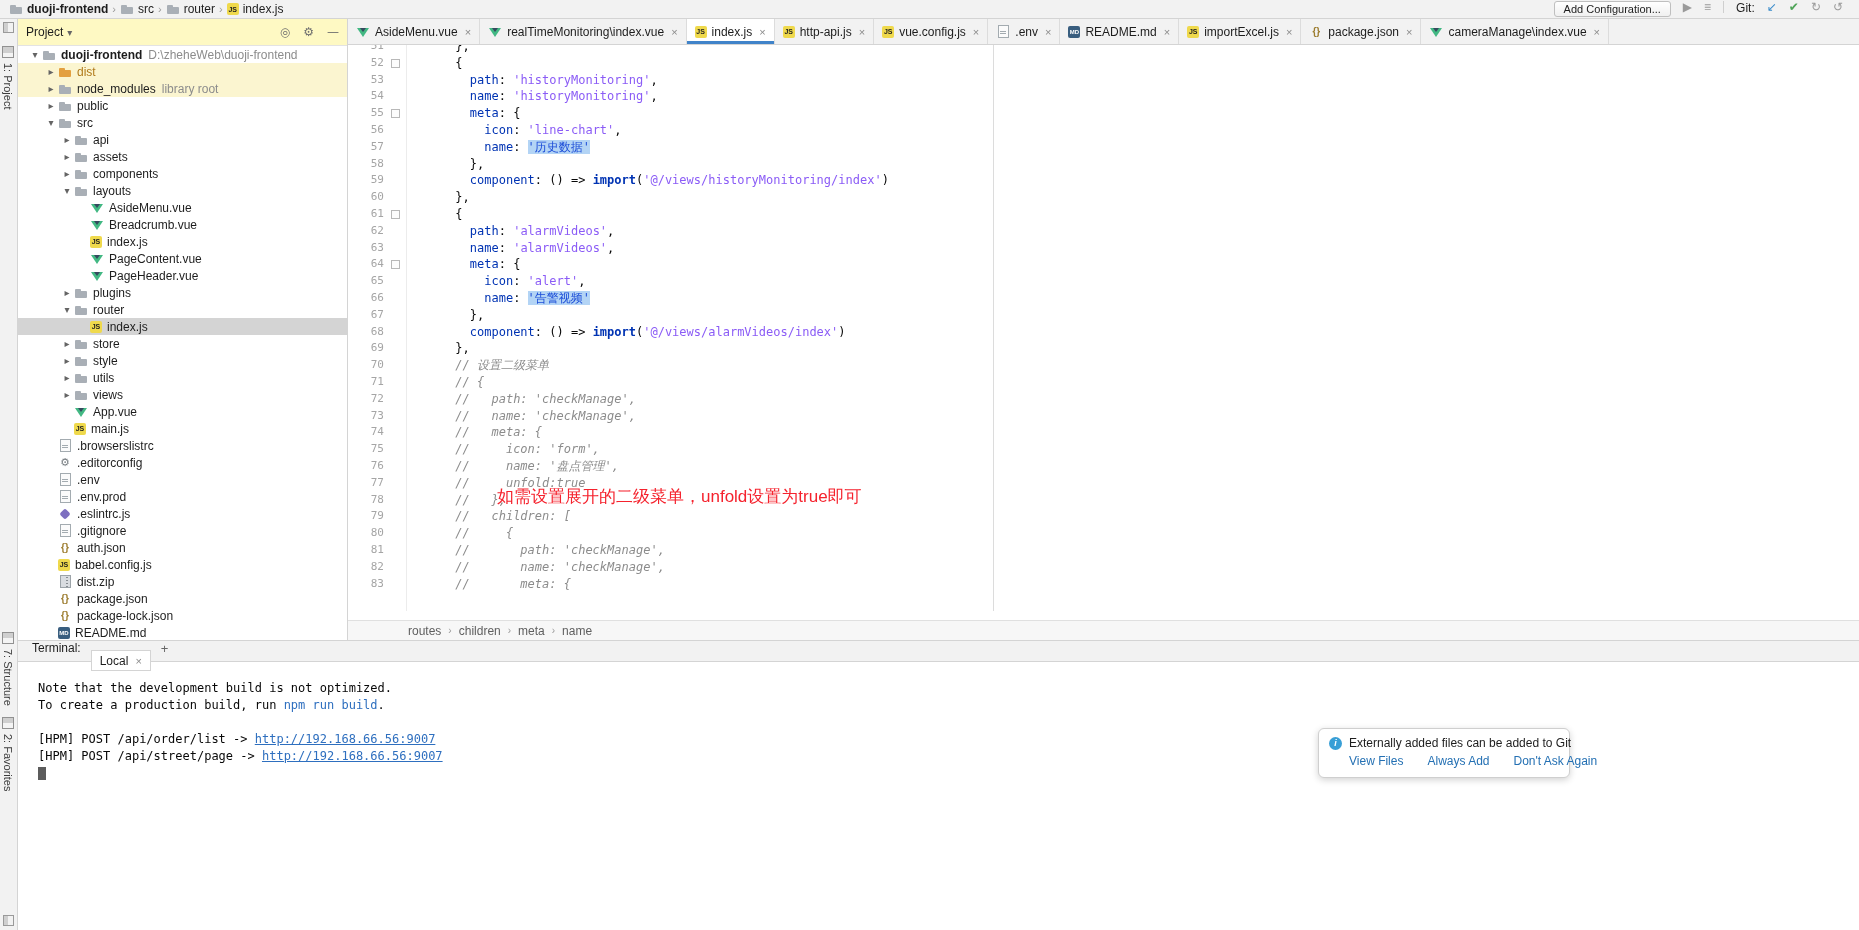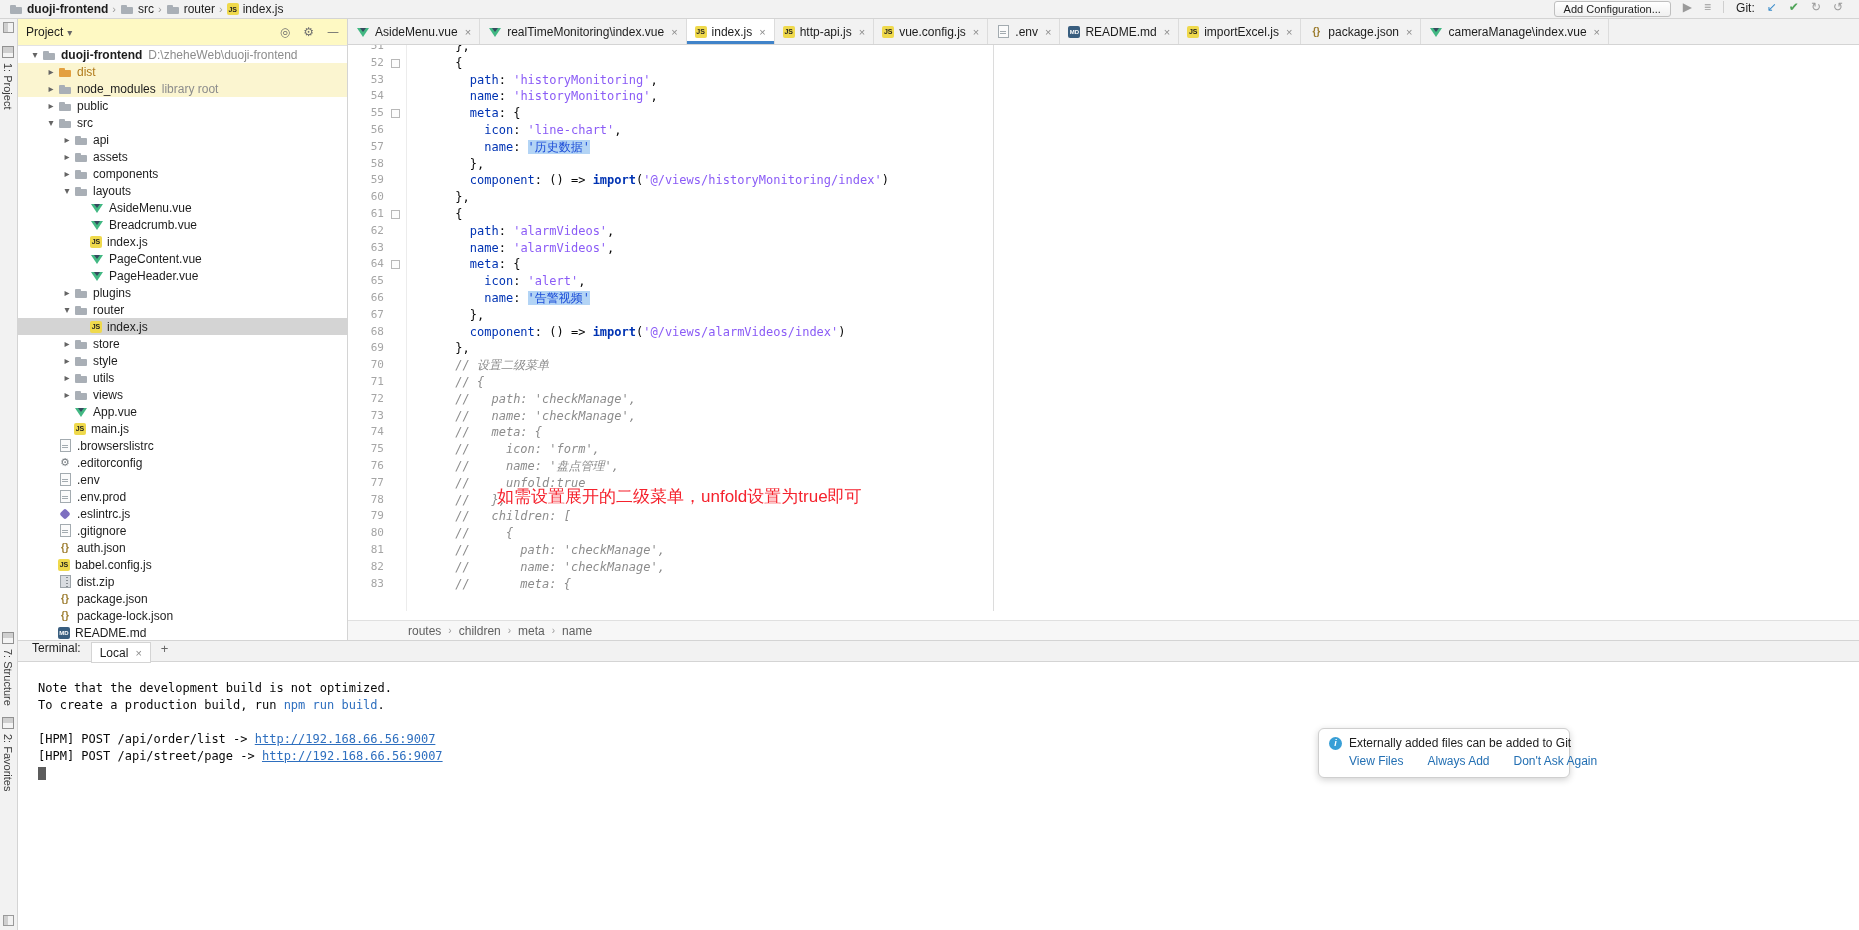--- a/index.html
+++ b/index.html
@@ -86,21 +86,21 @@
   .marginline{position:absolute;left:645px;top:0;bottom:0;width:1px;background:#DCDCDC}
   .annotation{position:absolute;left:497px;top:485px;font-size:17px;color:#F5222D;z-index:6;white-space:nowrap}
 
   
   .ebc{position:absolute;left:348px;top:620px;right:0;height:20px;background:#F7F7F7;border-top:1px solid #E0E0E0;display:flex;align-items:center;padding-left:60px;color:#5f5f5f;gap:7px;z-index:2}
   .ebc .sep{color:#9a9a9a;font-size:10px}
 
   
   .terminal{position:absolute;left:18px;top:640px;right:0;bottom:0;background:#fff;z-index:1}
   .thead{height:22px;background:#F2F2F2;border-top:1px solid #D4D4D4;border-bottom:1px solid #D4D4D4;display:flex;align-items:flex-start;padding-left:14px;gap:10px}
-  .ttab{background:#fff;border:1px solid #D4D4D4;height:21px;margin-top:1px;padding:0 8px;display:flex;gap:7px;align-items:center}
+  .ttab{background:#fff;border:1px solid #D4D4D4;height:21px;margin-top:9px;padding:0 8px;display:flex;gap:7px;align-items:center}
   .ttab .x{color:#8a8a8a;font-size:11px}
   .tplus{color:#666;font-size:13px}
   .tbody{padding:18px 0 0 20px;font-family:"DejaVu Sans Mono","Liberation Mono",monospace;font-size:12px;line-height:17px;color:#242424}
   .tl{white-space:pre;height:17px}
   .sg-cmd{color:#2E6FBF}
   .sg-link{color:#2E6FBF;text-decoration:underline}
   .cursor{display:inline-block;width:8px;height:13px;background:#5c5c5c;vertical-align:text-bottom}
 
   
   .notif{position:absolute;left:1318px;top:728px;width:252px;height:50px;background:#fff;border:1px solid #CFCFCF;border-radius:6px;box-shadow:0 2px 7px rgba(0,0,0,.18);padding:7px 10px;z-index:10}

